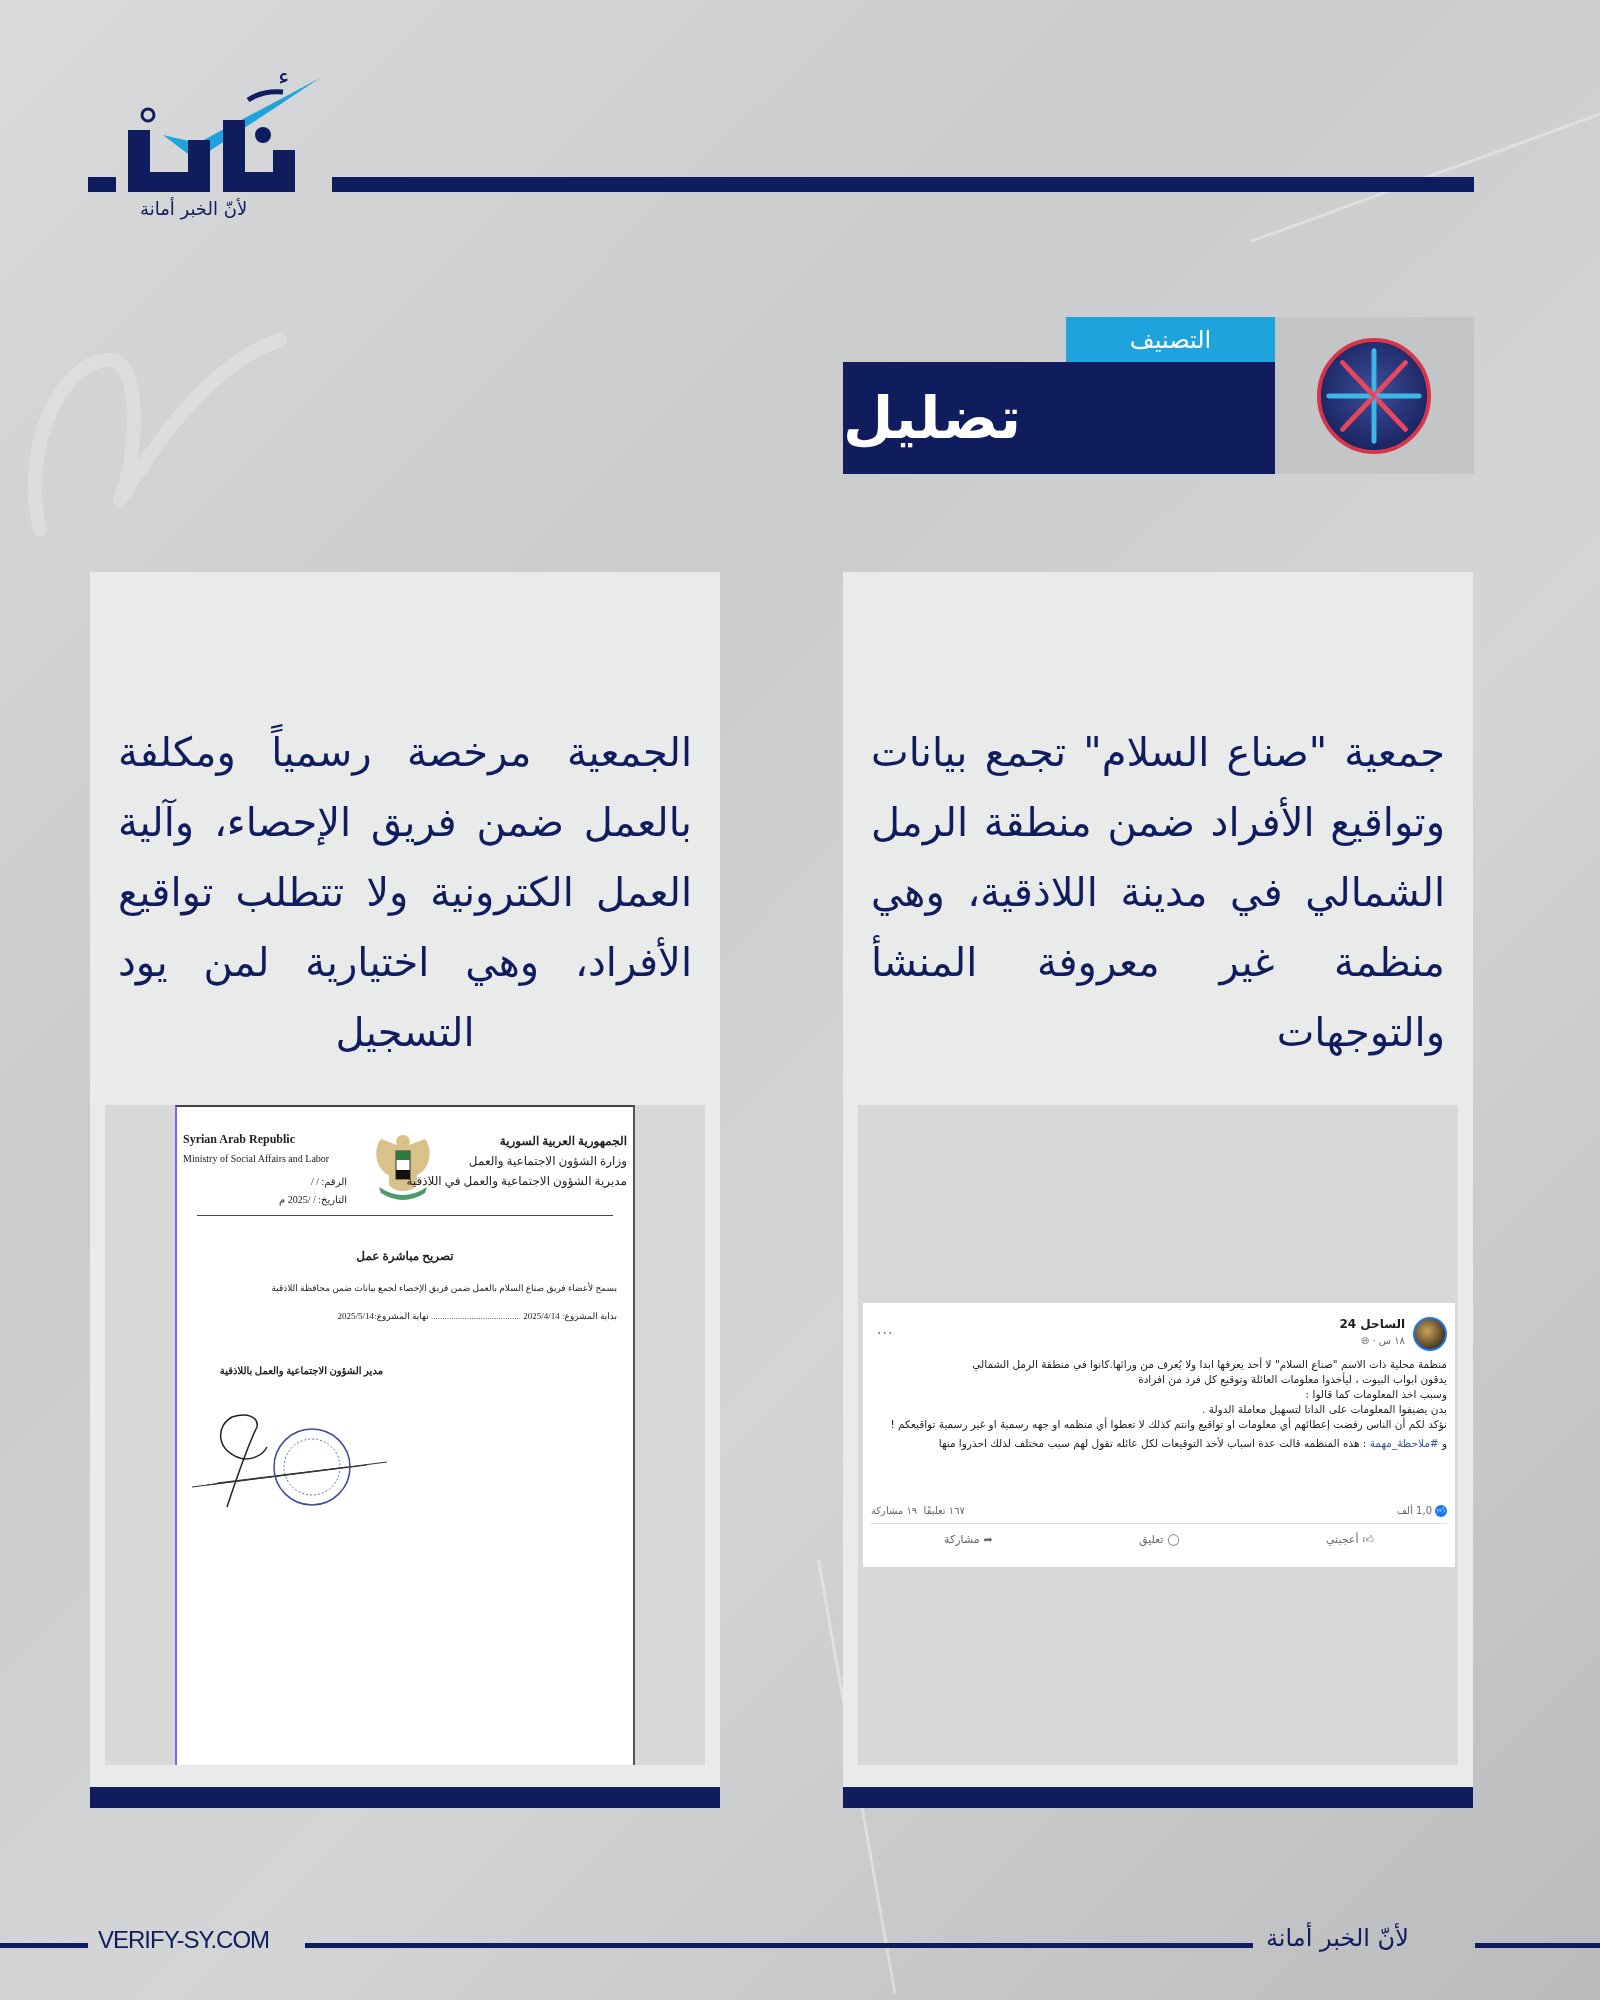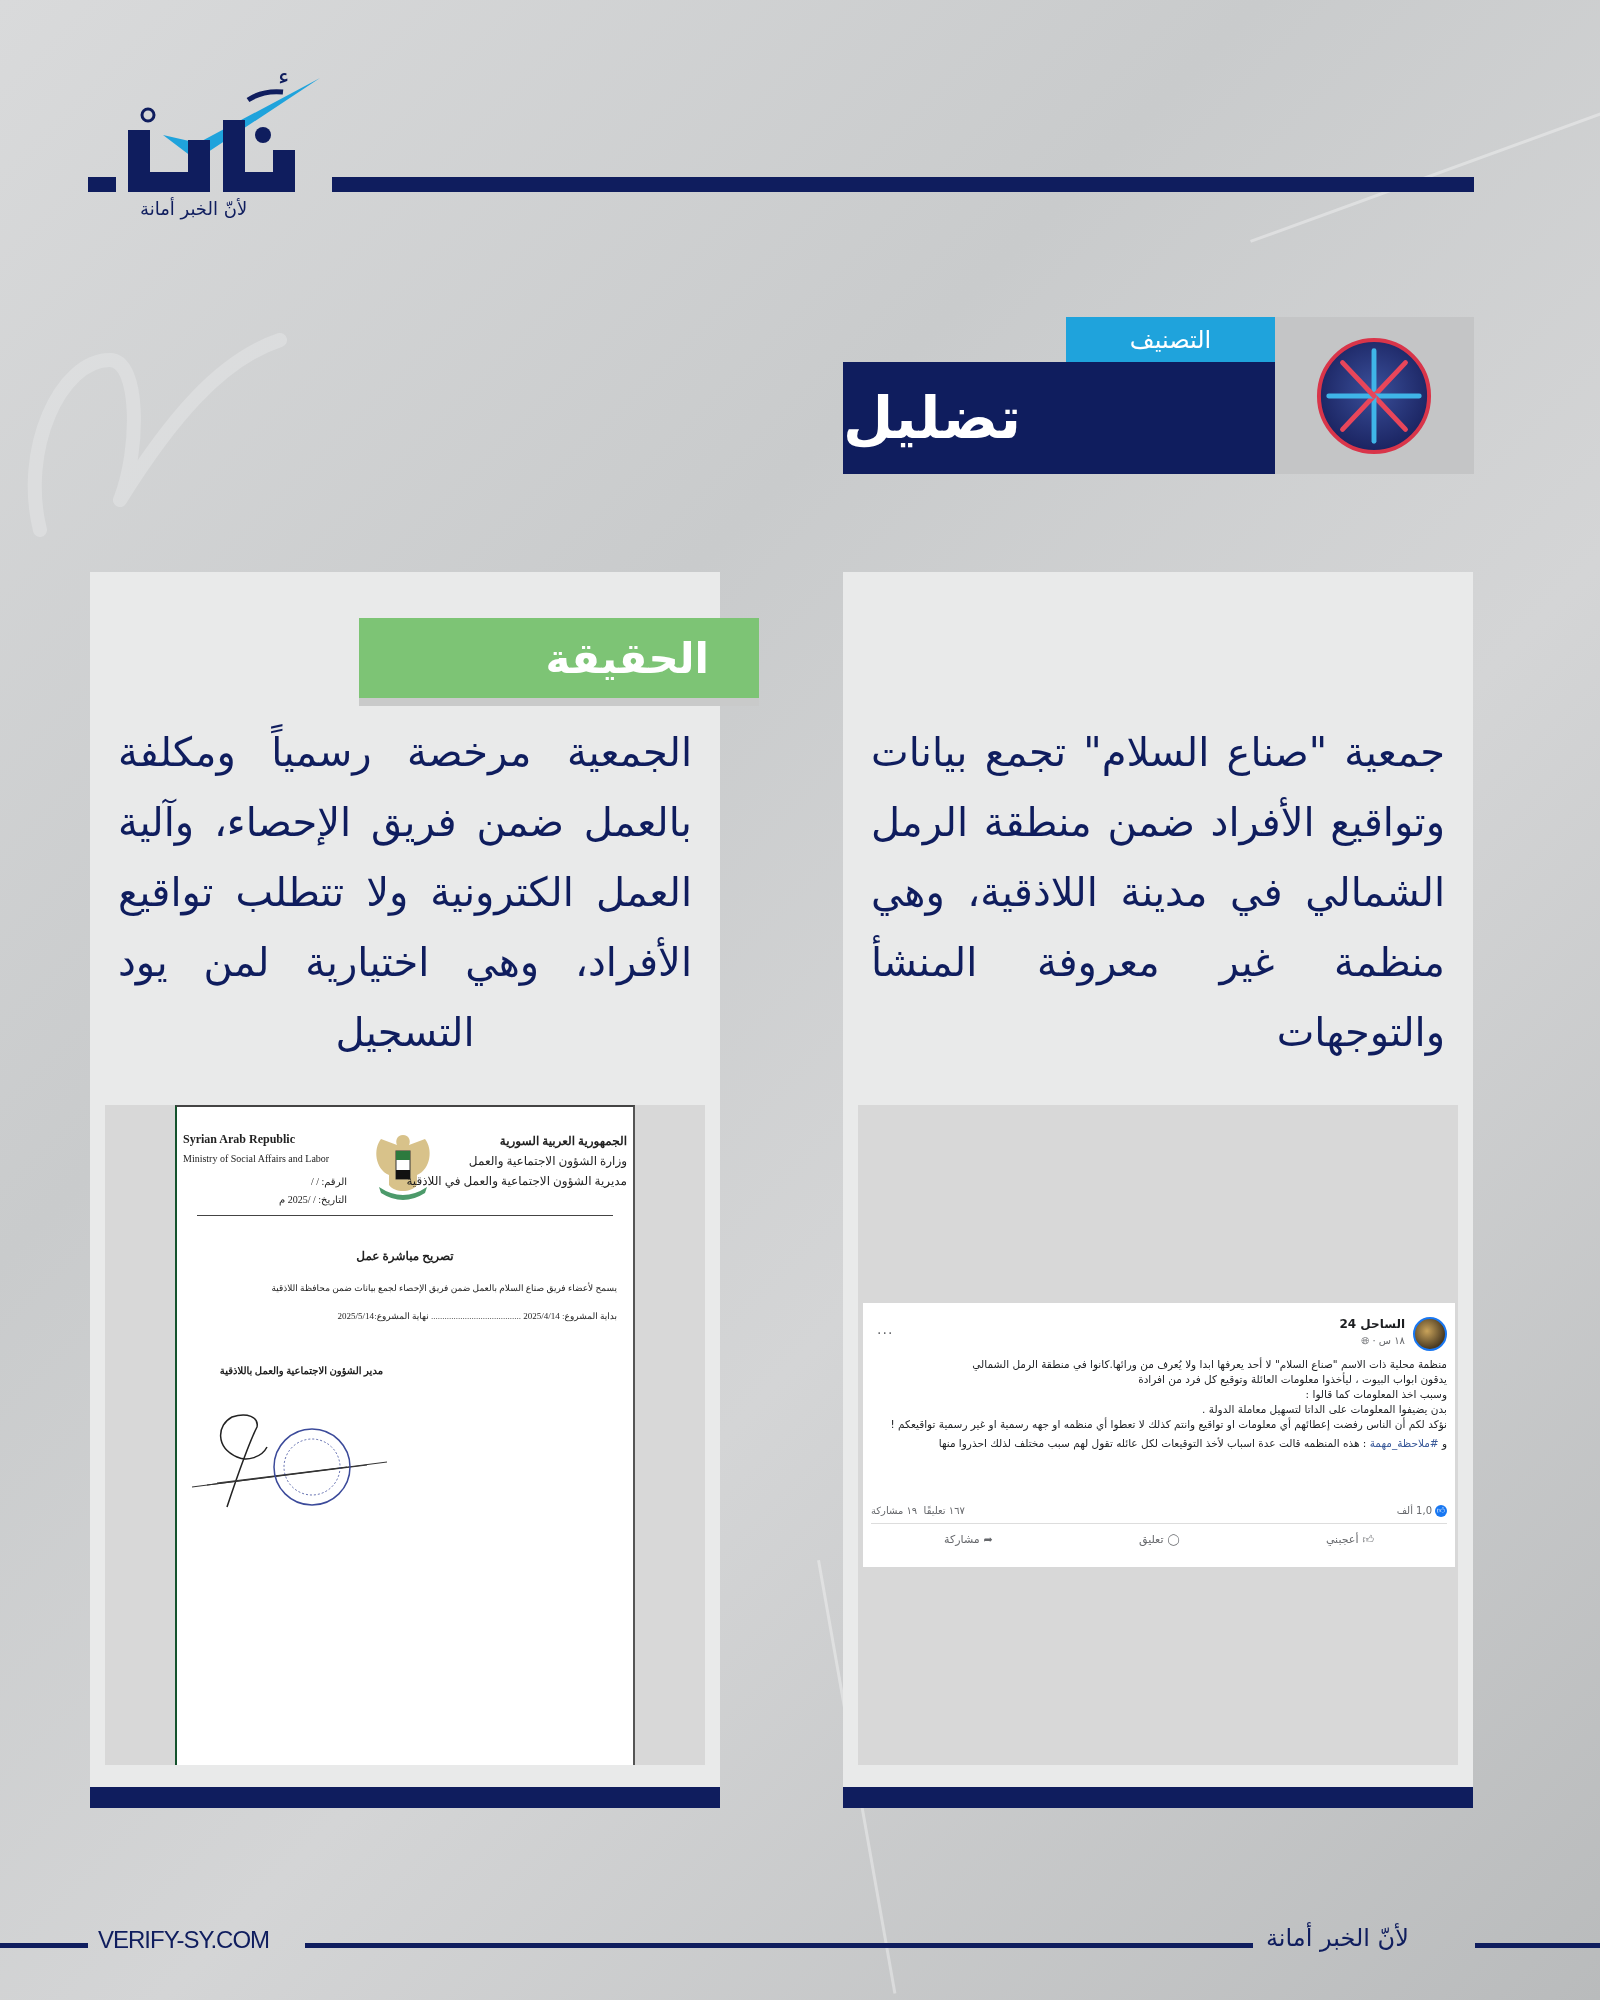--- a/index.html
+++ b/index.html
@@ -28,21 +28,21 @@
   .panel-right { left: 843px; }
   .panel-bar { position: absolute; top: 1787px; width: 630px; height: 21px; background: #0f1d5e; }
   .label { position: absolute; top: 46px; width: 400px; height: 80px; color: #fff; font-size: 42px; font-weight: bold; direction: rtl; display: flex; align-items: center; padding-right: 50px; box-shadow: 0 8px 0 #c9caca; }
   .label-truth { left: 269px; background: #7dc475; }
   .label-claim { left: 269px; background: #f16d7e; }
   .panel-text { position: absolute; top: 145px; left: 28px; right: 28px; color: #0f1d5e; font-size: 40px; line-height: 70px; direction: rtl; text-align: justify; text-align-last: center; }
   .panel-right .panel-text { text-align-last: right; }
   .img-area { position: absolute; top: 533px; left: 15px; width: 600px; height: 660px; background: #d8d8d8; }
 
   
-  .doc { position: absolute; left: 70px; top: 0; width: 460px; height: 660px; background: #fff; border-left: 2px solid #14532d; border-right: 2px solid #555; border-top: 2px solid #444; font-family: "Liberation Serif", serif; color: #222; }
+  .doc { position: absolute; left: 70px; top: 0; width: 460px; height: 660px; background: #fff; border-left: 2px solid #8b5cf6; border-right: 2px solid #555; border-top: 2px solid #444; font-family: "Liberation Serif", serif; color: #222; }
   .doc-en { position: absolute; left: 6px; top: 22px; font-size: 12px; line-height: 20px; }
   .doc-en .b { font-weight: bold; }
   .doc-ar { position: absolute; right: 6px; top: 24px; font-size: 12px; line-height: 20px; direction: rtl; text-align: right; }
   .doc-meta { position: absolute; left: 60px; top: 66px; font-size: 10px; line-height: 18px; direction: rtl; width: 110px; text-align: right; }
   .doc-eagle { position: absolute; left: 190px; top: 22px; width: 72px; height: 72px; }
   .doc-rule { position: absolute; left: 20px; right: 20px; top: 108px; height: 1px; background: #444; }
   .doc-title { position: absolute; left: 0; right: 0; top: 142px; text-align: center; font-size: 12px; font-weight: bold; direction: rtl; }
   .doc-line { position: absolute; right: 16px; font-size: 9px; direction: rtl; text-align: right; }
   .doc-sig-title { position: absolute; right: 250px; top: 258px; font-size: 10px; font-weight: bold; direction: rtl; }
   .doc-sig { position: absolute; left: 10px; top: 300px; width: 200px; height: 110px; }
@@ -110,21 +110,20 @@
       <line x1="60" y1="60" x2="28" y2="94" stroke="#e8465a"></line>
       <line x1="60" y1="60" x2="14" y2="60" stroke="#3fb5e8"></line>
       <line x1="60" y1="60" x2="28" y2="26" stroke="#e8465a"></line>
     </g>
   </svg>
   <div class="class-small">التصنيف</div>
   <div class="class-big">تضليل</div>
 </div>
 
 <div class="panel panel-left">
-  <div class="label label-truth">الحقيقة</div>
   <div class="panel-text">الجمعية مرخصة رسمياً ومكلفة بالعمل ضمن فريق الإحصاء، وآلية العمل الكترونية ولا تتطلب تواقيع الأفراد، وهي اختيارية لمن يود التسجيل</div>
   <div class="img-area">
     <div class="doc">
       <div class="doc-en">
         <div class="b">Syrian Arab Republic</div>
         <div style="font-size:10px;">Ministry of Social Affairs and Labor</div>
       </div>
       <svg class="doc-eagle" viewBox="0 0 72 72">
         <path d="M36 6 C30 6 28 12 30 16 L14 10 C6 20 8 40 22 46 L22 56 C28 64 44 64 50 56 L50 46 C64 40 66 20 58 10 L42 16 C44 12 42 6 36 6 Z" fill="#d8c28a"></path>
         <rect x="29" y="22" width="14" height="28" fill="#fff" stroke="#333" stroke-width="1"></rect>

